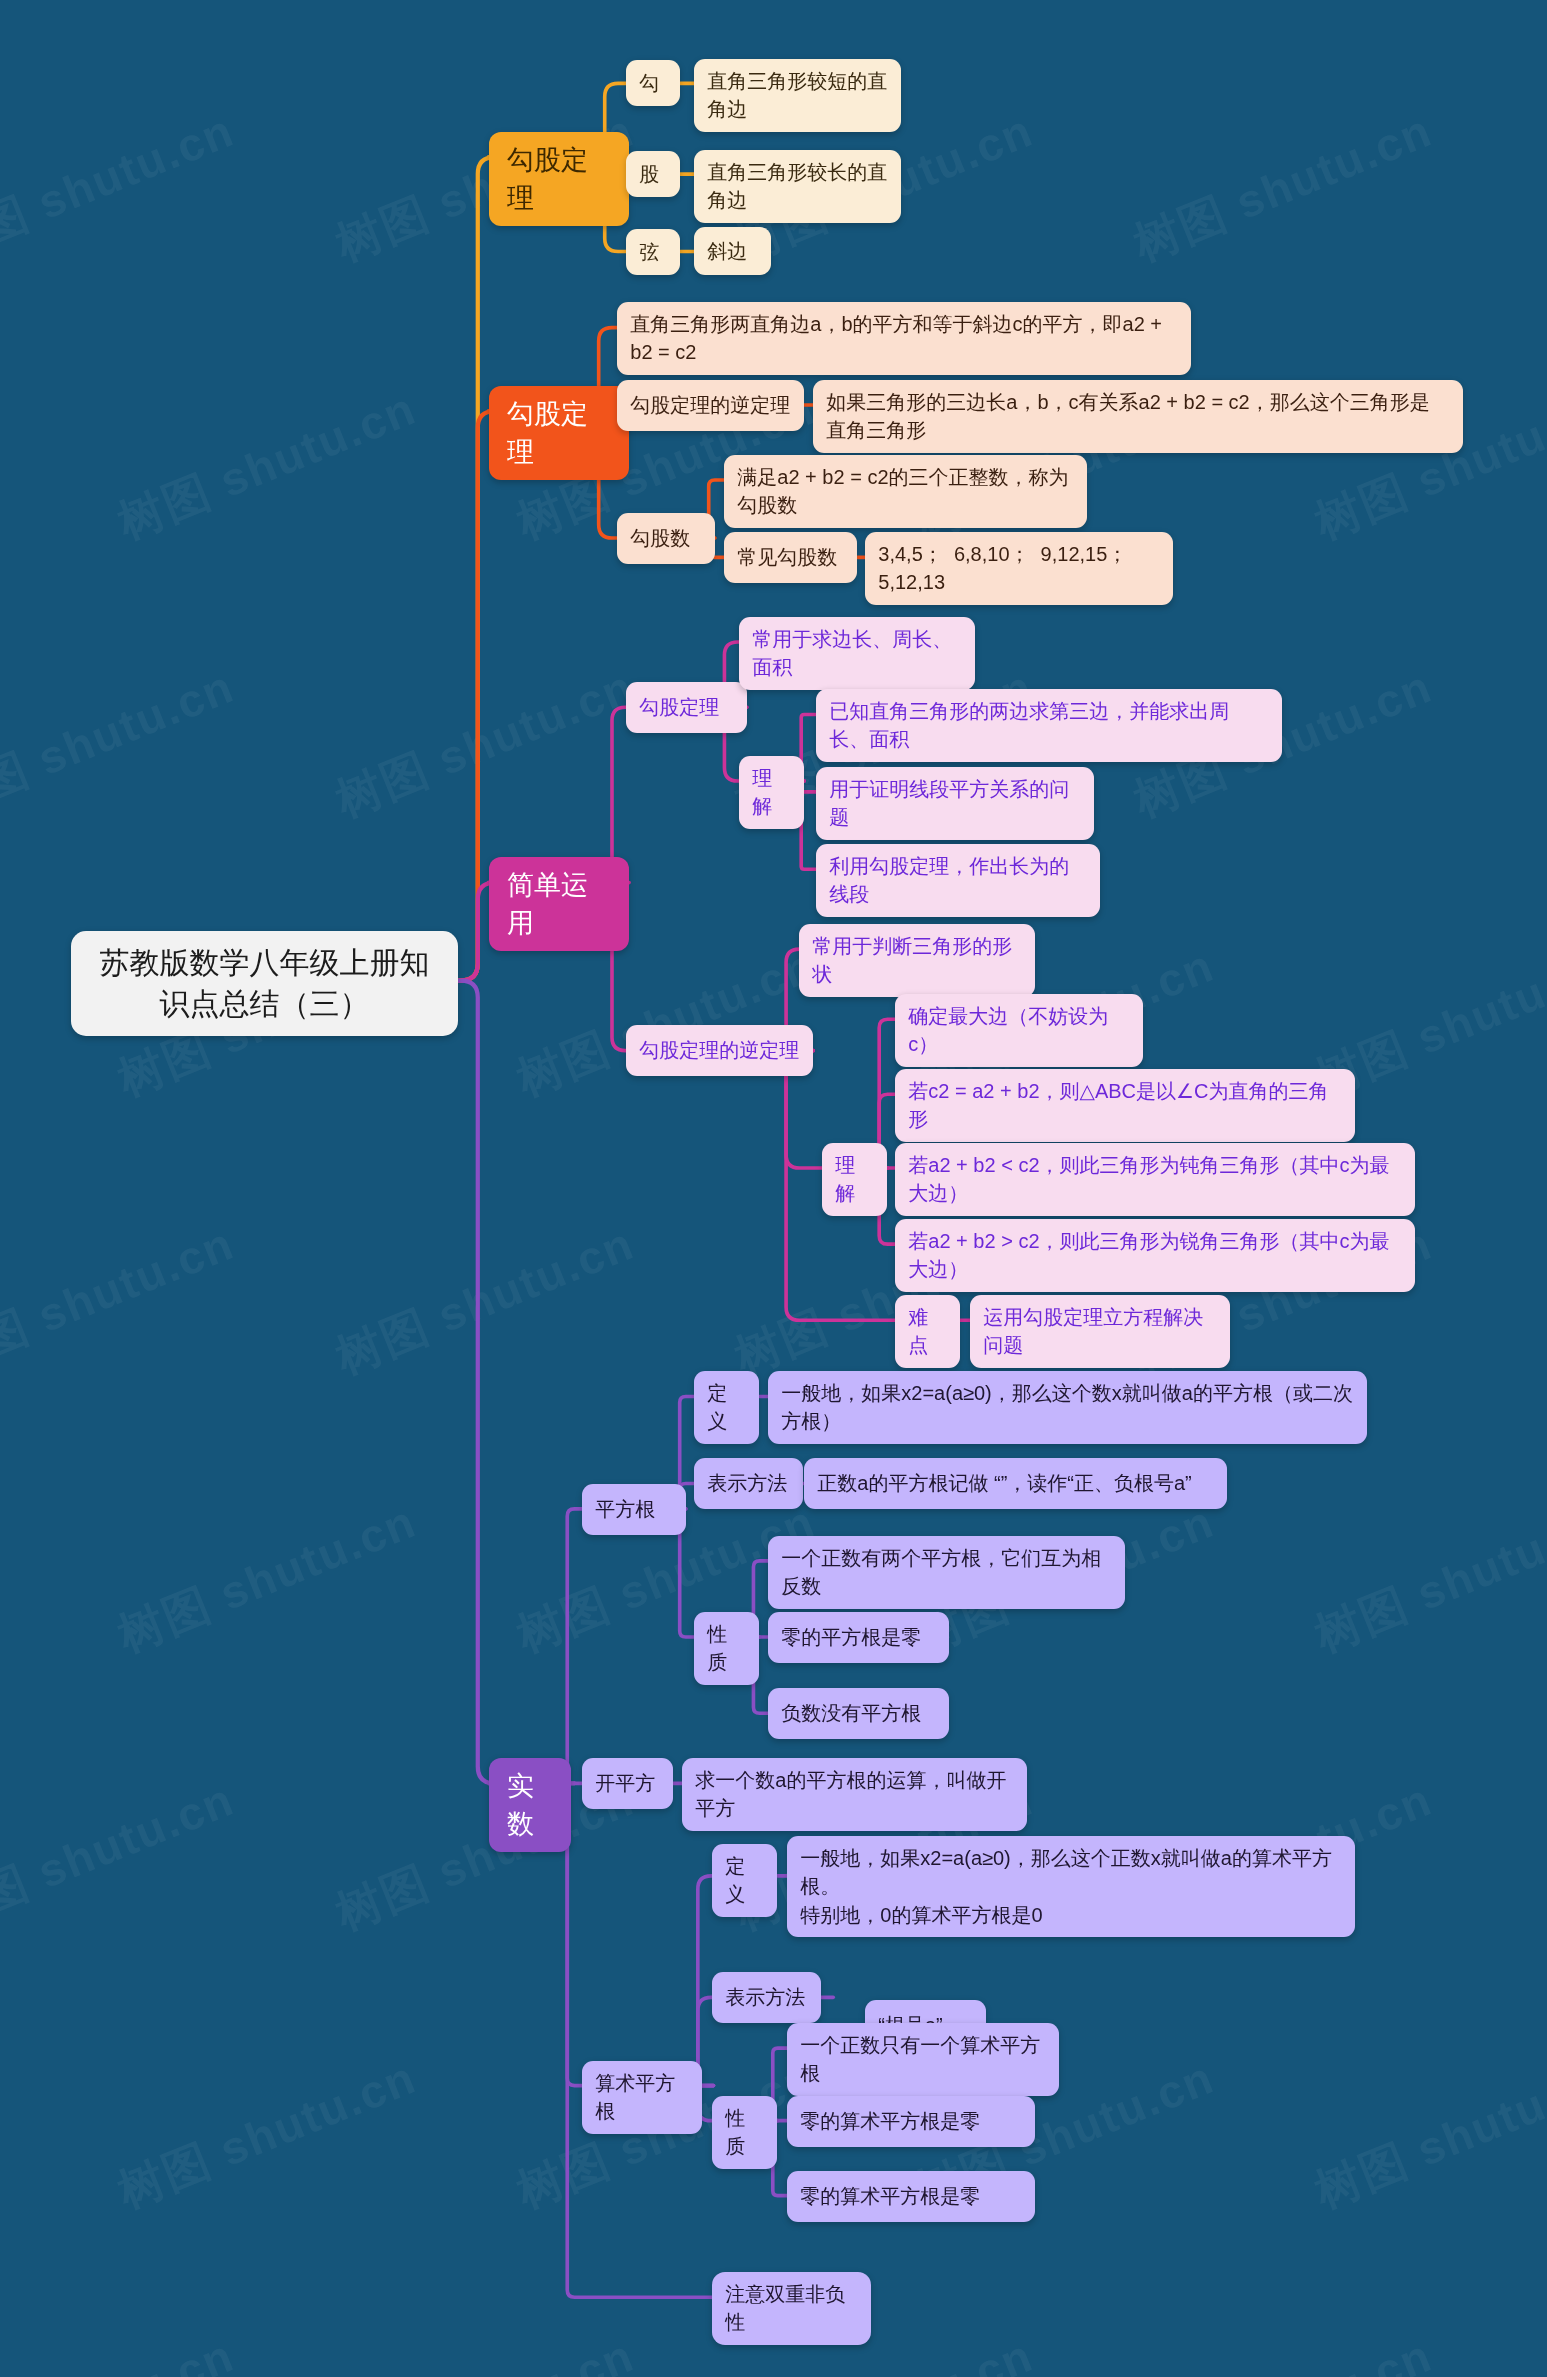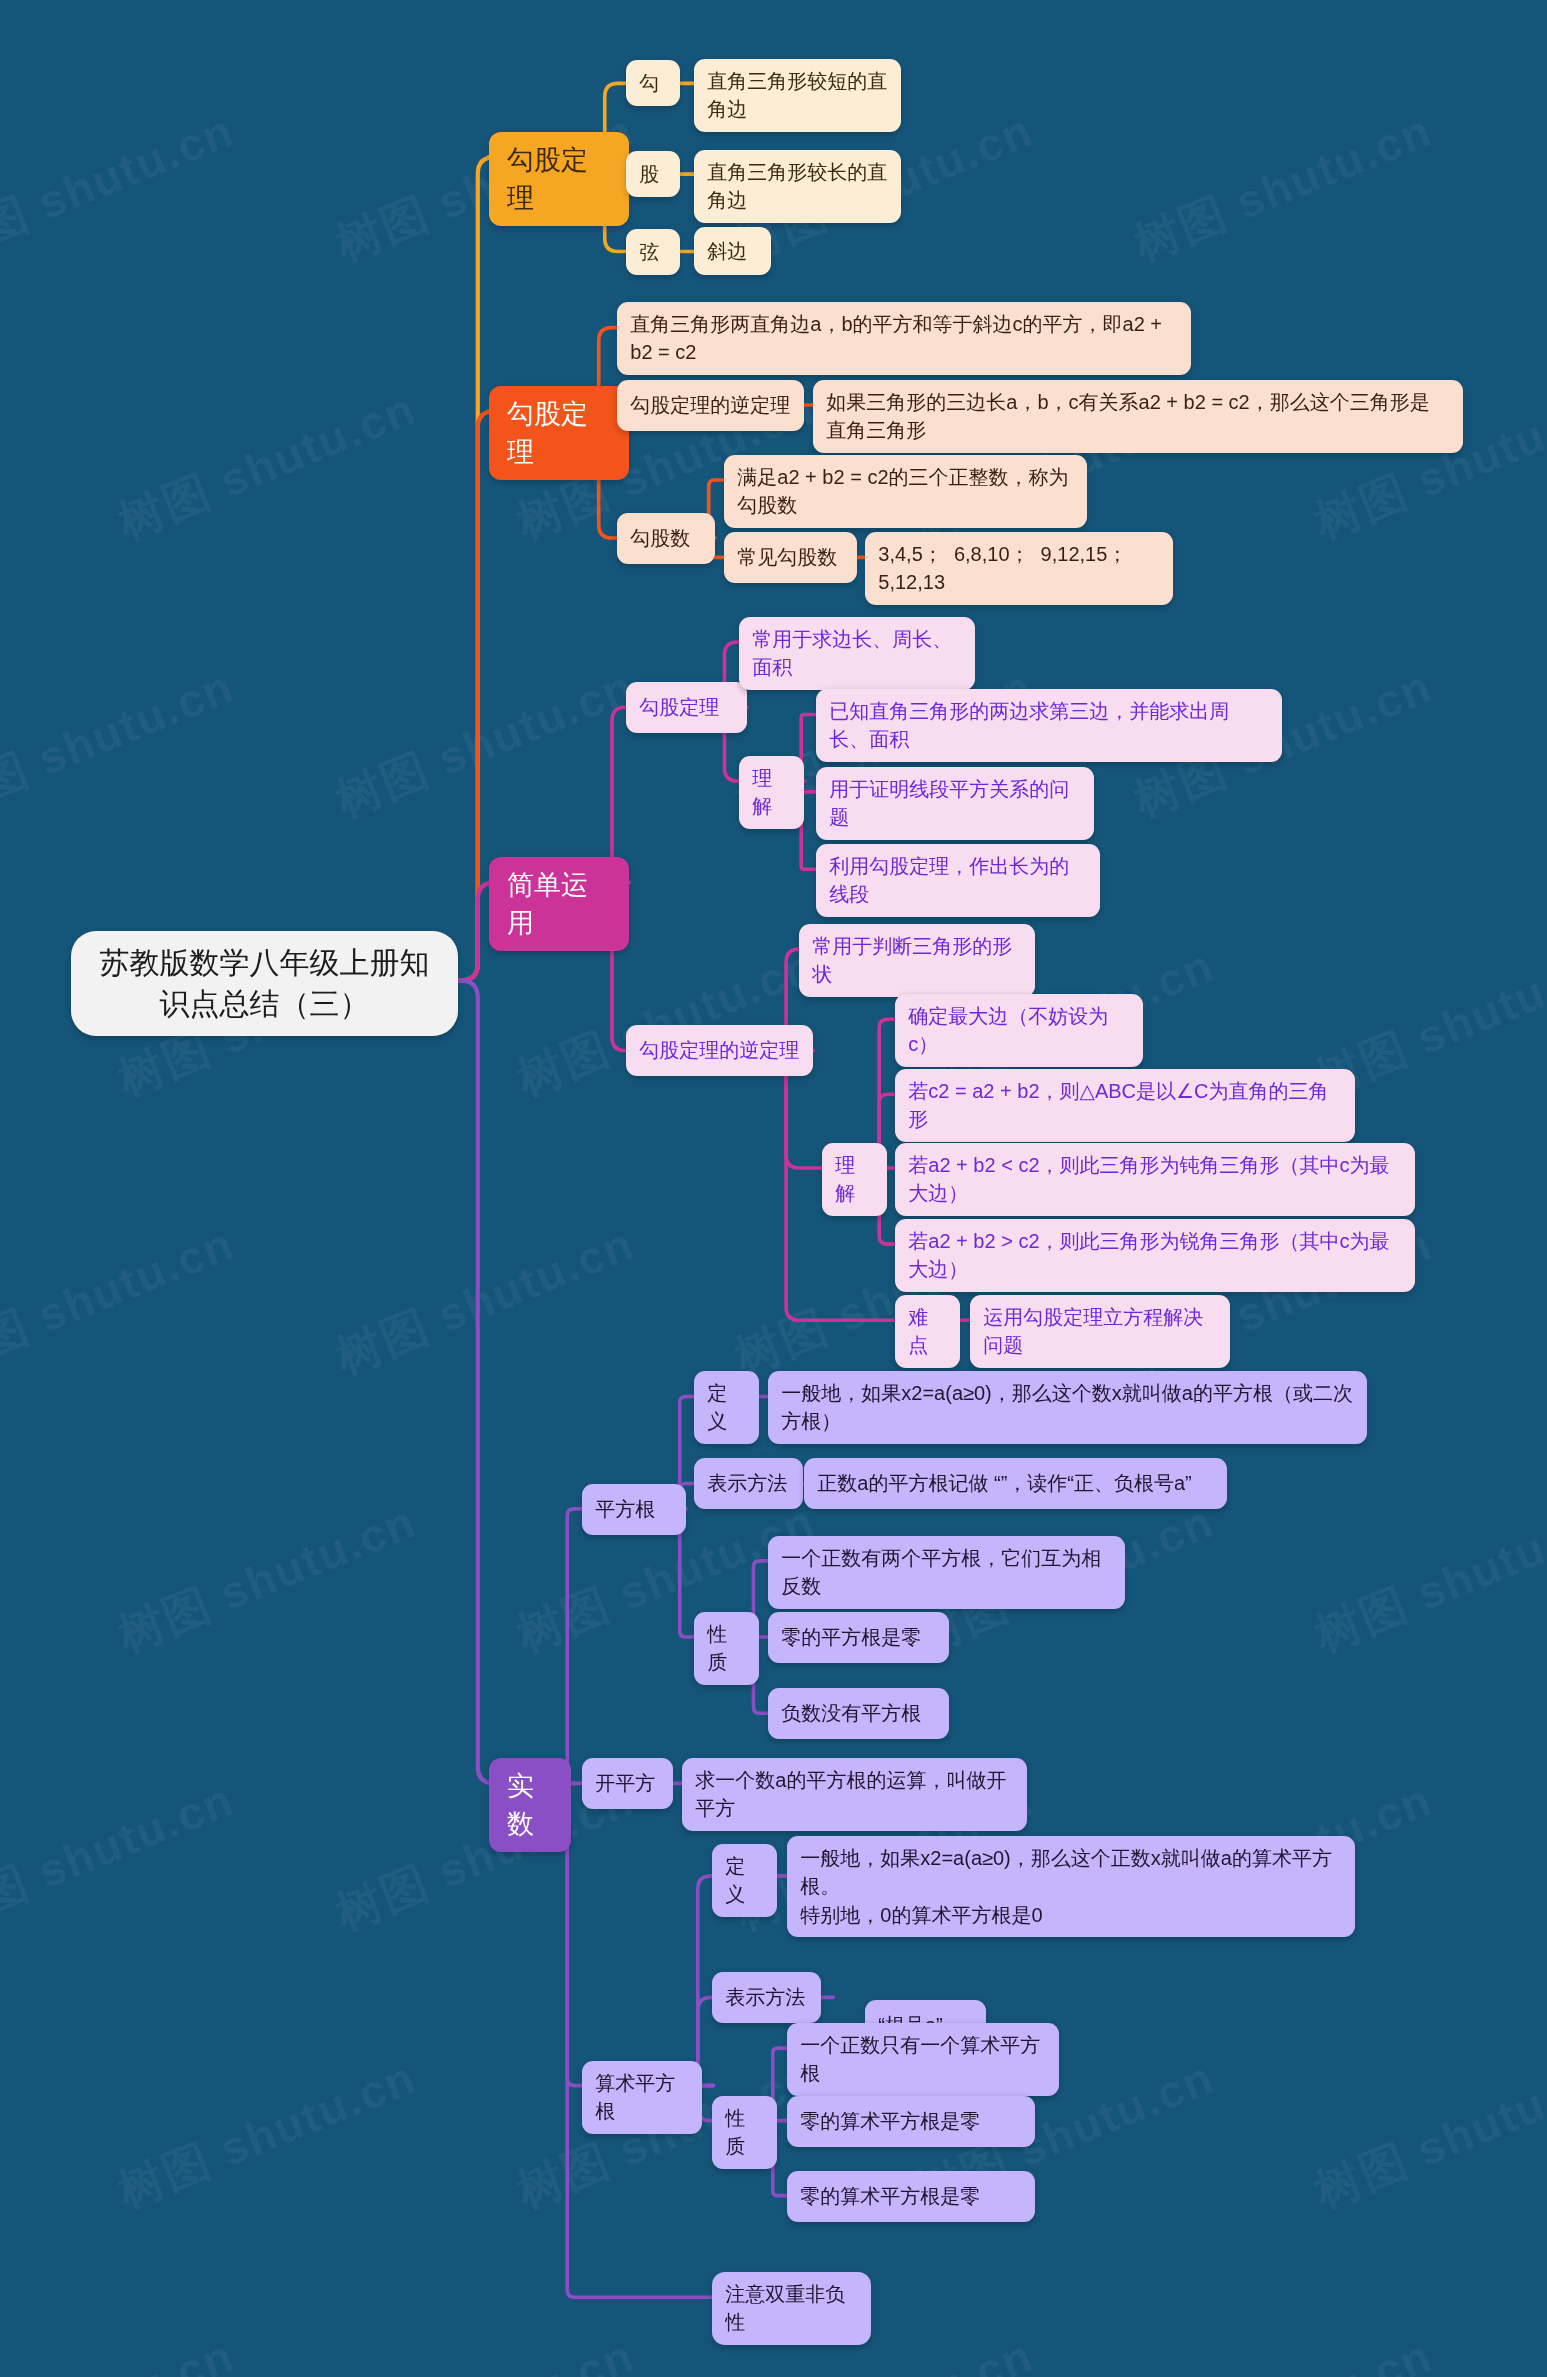--- a/index.html
+++ b/index.html
@@ -23,21 +23,21 @@
     box-shadow:0 2.4px 6px rgba(0,0,0,.22);
     white-space:pre-wrap;
     line-height:1.42;
   }
 
   
   .root{
     background:#f2f2f2;
     color:#1c1c1c;
     font-size:30px;
-    border-radius:25px;
+    border-radius:15px;
     justify-content:center;
     text-align:center;
     padding:12px 15.7px;
     line-height:1.35;
   }
 
   
   .b1{font-size:27px;padding:8.5px 18px;border-radius:12px;font-weight:400;}
   .b1.amber  {background:#f5a623;color:#3d2800;}
   .b1.orange {background:#f2541b;color:#ffffff;}

